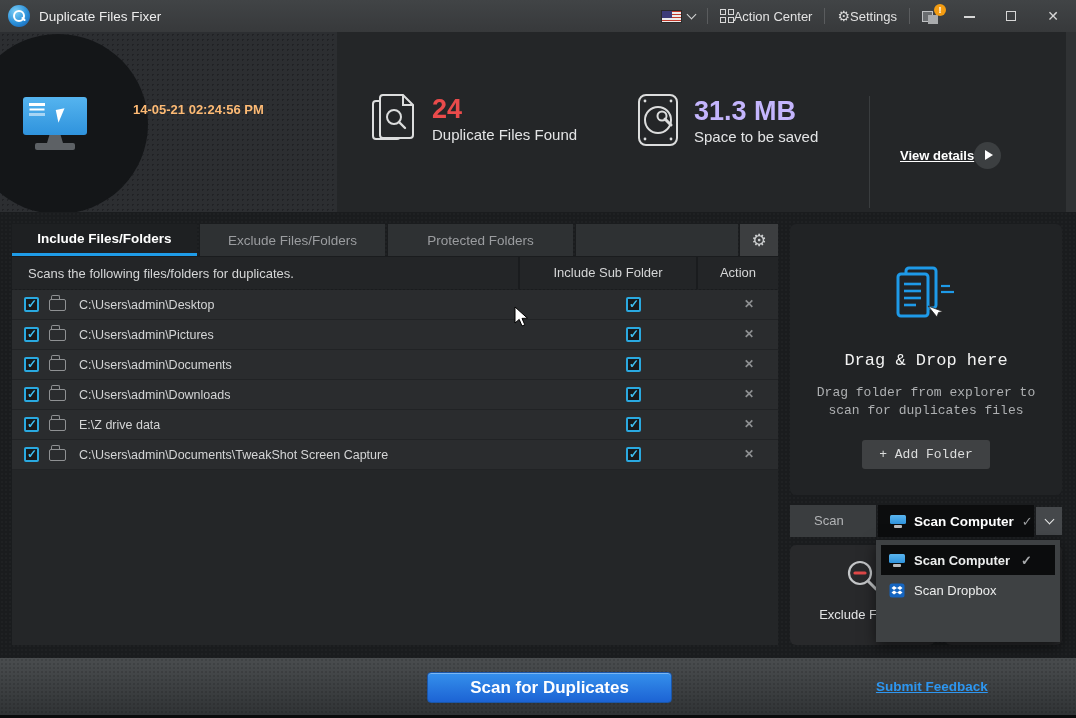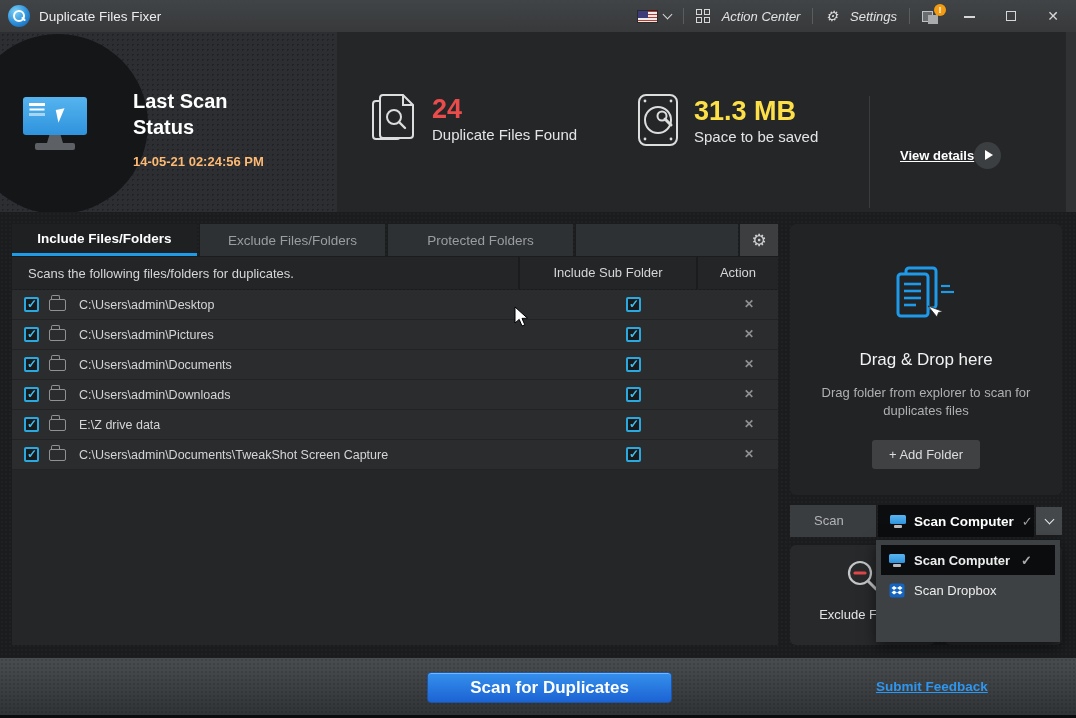--- a/index.html
+++ b/index.html
@@ -38,21 +38,21 @@
   .us-flag {
     width:21px; height:13px; position:relative; border:1px solid #2a2a2a;
     background:repeating-linear-gradient(to bottom,#c0392b 0 1.5px,#ececec 1.5px 3px);
   }
   .us-flag::before { content:""; position:absolute; left:0; top:0; width:10px; height:7px; background:#3d3c78; }
   .chev-down {
     width:7px; height:7px; border-right:1.6px solid #d6d6d6; border-bottom:1.6px solid #d6d6d6;
     transform:rotate(45deg); margin-top:-4px;
   }
   .tb-sep { width:1px; height:16px; background:#5a5c5e; }
-  .tb-item { display:flex; align-items:center; gap:12px; font-size:13px; color:#e2e2e2; cursor:default;font-style:italic; }
+  .tb-item { display:flex; align-items:center; gap:0; font-size:13px; color:#e2e2e2; cursor:default; }
   .grid-icon { display:grid; grid-template-columns:6px 6px; grid-gap:2px; }
   .grid-icon span { width:6px; height:6px; border:1.4px solid #d8d8d8; }
   .gear-glyph { font-size:14px; color:#d8d8d8; line-height:1; }
   .gift-icon { position:relative; width:20px; height:18px; }
   .gift-icon .b1 { position:absolute; left:0; top:4px; width:11px; height:11px; border:1.6px solid #bfc1c3; background:#6a6d70; }
   .gift-icon .b2 { position:absolute; left:6px; top:8px; width:10px; height:9px; background:#a9abad; }
   .gift-badge {
     position:absolute; right:-4px; top:-3px; width:12px; height:12px; border-radius:50%;
     background:#f39c12; color:#fff; font-size:9px; font-weight:bold;
     display:flex; align-items:center; justify-content:center;
@@ -164,21 +164,21 @@
     content:""; position:absolute; left:1px; top:-4.5px; width:7px; height:3px;
     border:1.5px solid #8f9193; border-bottom:none; border-radius:2px 2px 0 0;
   }
   .path { font-size:12.5px; color:#d4d5d6; margin-left:13px; white-space:nowrap; }
   .subcb { position:absolute; left:614px; top:7px; }
   .xbtn { position:absolute; left:728px; top:7px; width:18px; text-align:center; font-size:12px; color:#8e9092; cursor:pointer; font-weight:bold; }
 
   
   .right-panel {
     position:absolute; left:790px; top:12px; width:272px; height:271px;
-    background:#212325; border-radius:6px; text-align:center;
+    background:#212325; border-radius:6px; text-align:center;font-family:Liberation Mono, monospace;
   }
   .dd-icon { margin-top:42px; }
   .dd-title { font-size:17px; color:#f2f2f2; margin-top:18px; }
   .dd-desc { font-size:13px; color:#aeb0b2; margin:14px auto 0; width:240px; line-height:18px; }
   .add-folder-btn {
     display:inline-block; margin-top:20px; background:#3f4143; color:#dcdddd;
     font-size:13px; padding:7px 17px; border-radius:3px; cursor:pointer;
   }
 
   
@@ -286,22 +286,20 @@
   <div class="scan-circle">
     <div class="monitor-big">
       <span class="screen"></span>
         <span class="cursor-a"></span>
         <span class="neck"></span>
         <span class="base"></span>
     </div>
   </div>
 
   <div class="last-scan-block">
-    <div class="last-scan-title" style="white-space:pre-line">Last Scan
-Status</div>
     <div class="last-scan-time">14-05-21 02:24:56 PM</div>
   </div>
 
   <div class="stat stat-1">
     <svg width="48" height="52" viewBox="0 0 48 52">
       <rect x="3" y="9" width="27" height="38" rx="3" fill="none" stroke="#dcdddd" stroke-width="2"></rect>
       <path d="M13 3 h20 l10 10 v30 a3 3 0 0 1 -3 3 h-27 a3 3 0 0 1 -3 -3 v-37 a3 3 0 0 1 3 -3 z" fill="#242628" stroke="#dcdddd" stroke-width="2"></path>
       <path d="M33 3 v10 h10" fill="none" stroke="#dcdddd" stroke-width="2"></path>
       <circle cx="24" cy="25" r="7" fill="none" stroke="#dcdddd" stroke-width="2"></circle>
       <line x1="29" y1="30" x2="35" y2="36" stroke="#dcdddd" stroke-width="2.4" stroke-linecap="round"></line>
@@ -317,21 +315,21 @@
       <rect x="3" y="3" width="38" height="50" rx="7" fill="none" stroke="#dcdddd" stroke-width="2"></rect>
       <circle cx="22" cy="28" r="13" fill="none" stroke="#dcdddd" stroke-width="2"></circle>
       <circle cx="26" cy="24" r="4.5" fill="none" stroke="#dcdddd" stroke-width="2"></circle>
       <line x1="29" y1="27" x2="35" y2="33" stroke="#dcdddd" stroke-width="3" stroke-linecap="round"></line>
       <circle cx="9" cy="9" r="1.4" fill="#dcdddd"></circle>
         <circle cx="35" cy="9" r="1.4" fill="#dcdddd"></circle>
       <circle cx="9" cy="47" r="1.4" fill="#dcdddd"></circle>
         <circle cx="35" cy="47" r="1.4" fill="#dcdddd"></circle>
     </svg>
     <div class="stat-text">
-      <div class="num" style="color:#fde047">31.3 MB</div>
+      <div class="num" style="color:#c4b5fd">31.3 MB</div>
       <div class="lbl">Space to be saved</div>
     </div>
   </div>
 
   <div class="header-divider"></div>
   <div class="view-details-wrap">
     <span class="view-details-link">View details</span>
     <span class="play-btn"></span>
   </div>
 </div>

